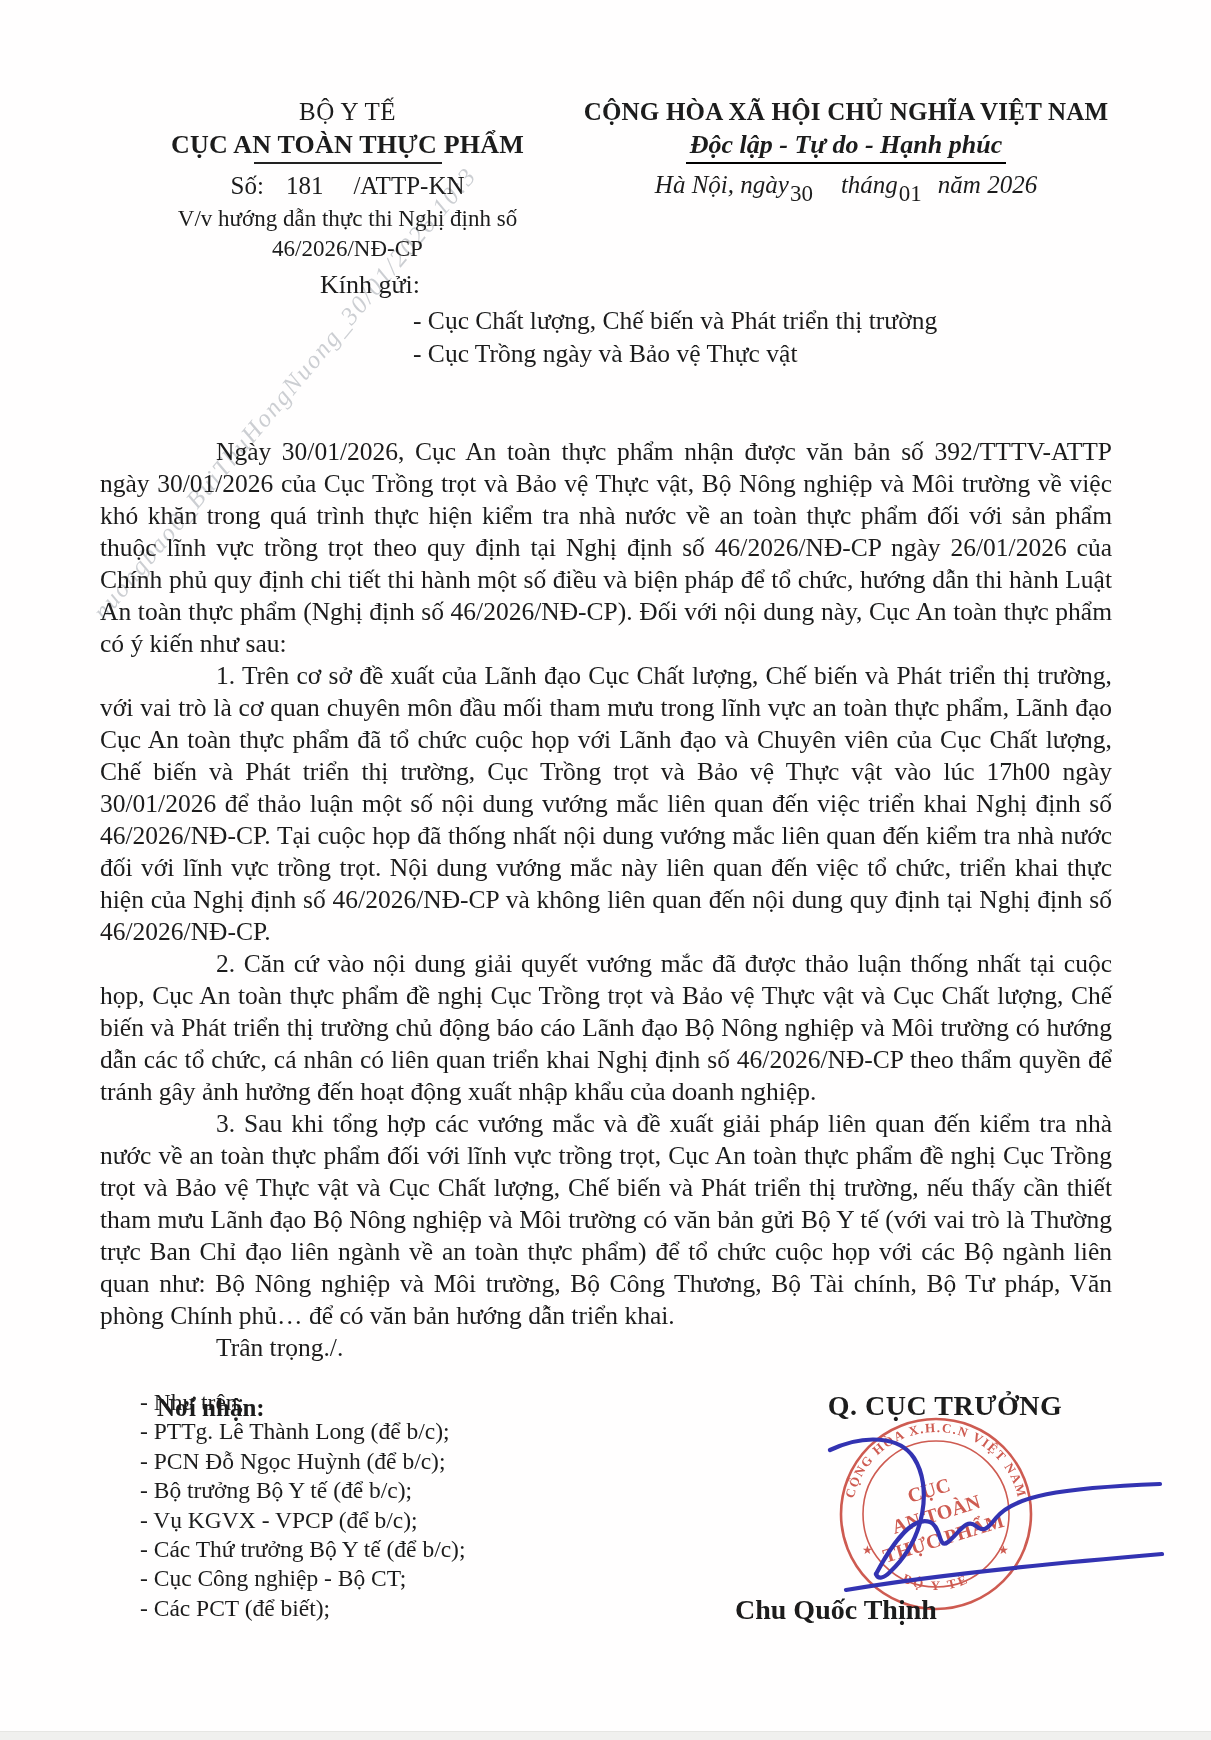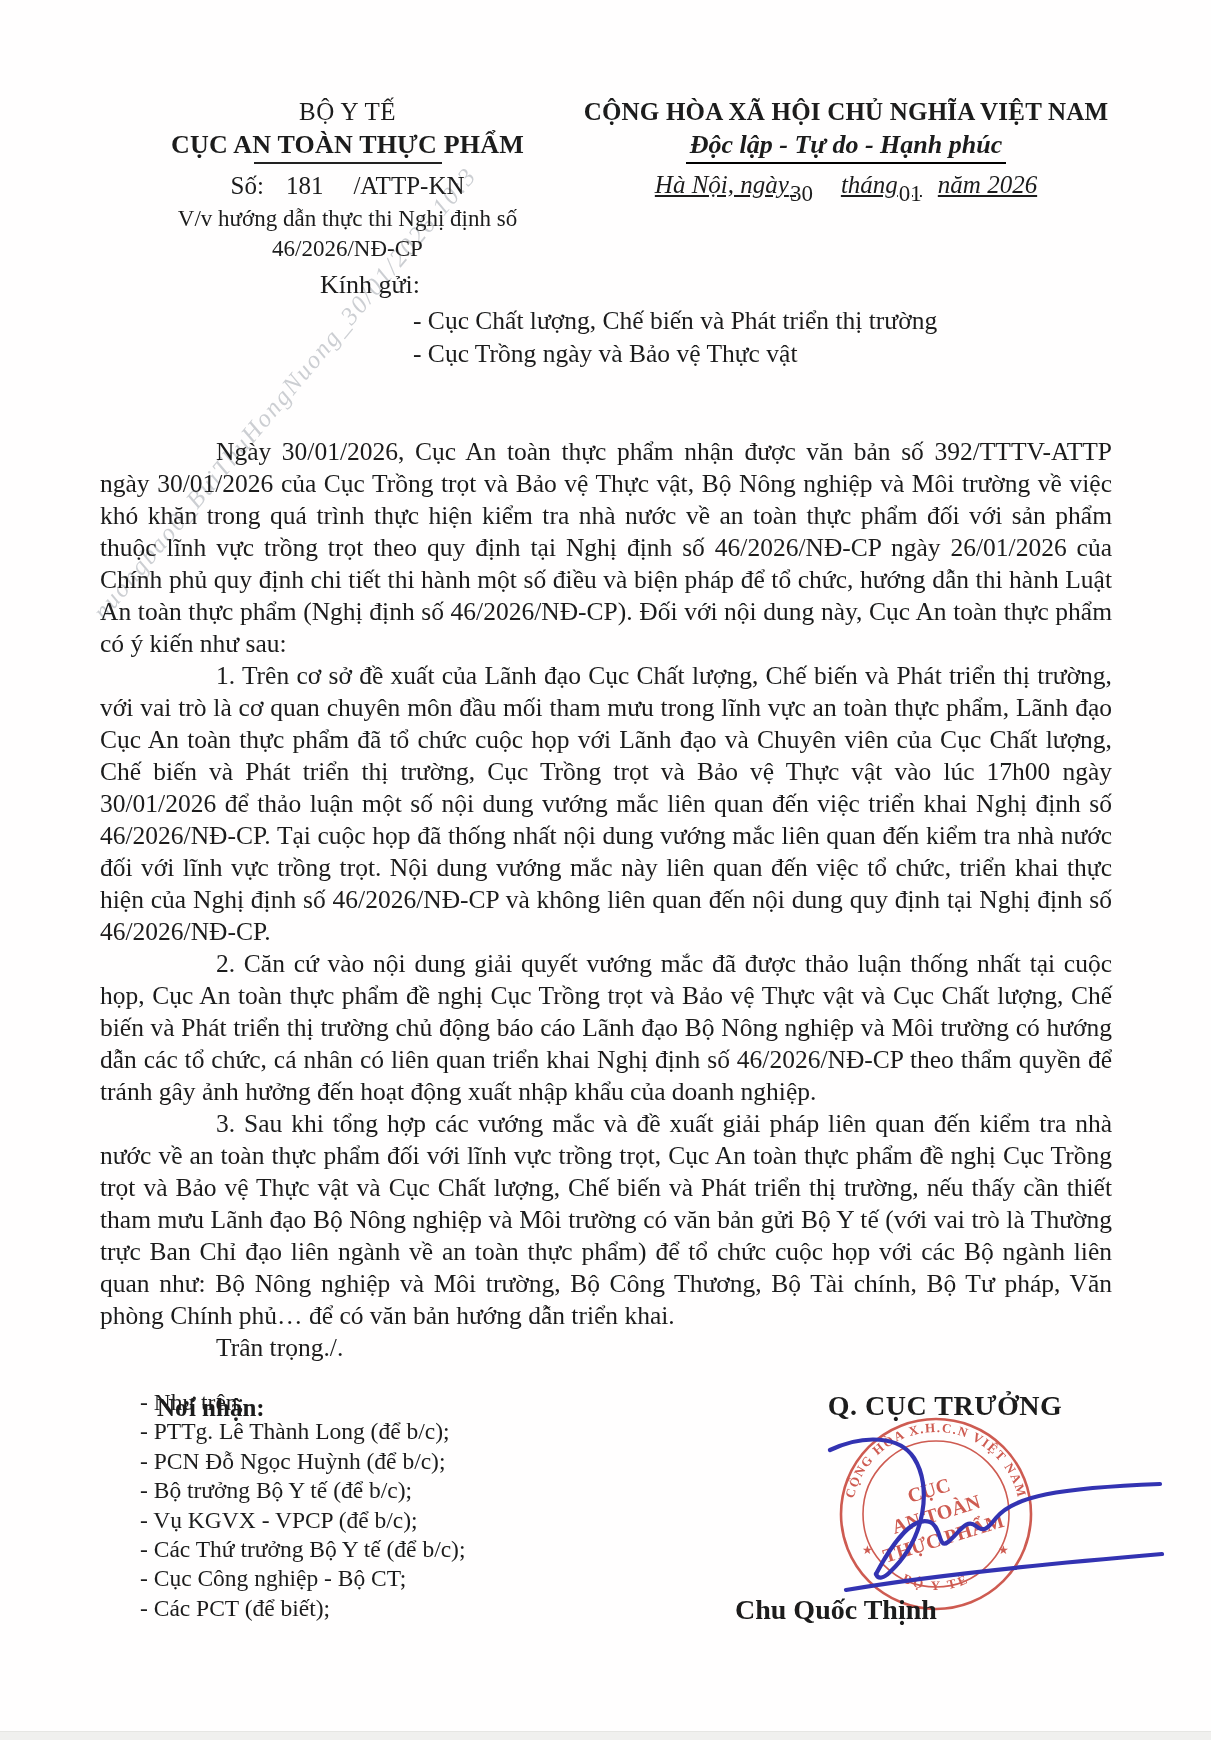--- a/index.html
+++ b/index.html
@@ -18,21 +18,21 @@
   .header-left{position:absolute;left:145px;top:98px;width:405px;text-align:center;z-index:2;}
   .org-sup{font-size:25px;letter-spacing:.5px;}
   .org-name{font-size:26px;font-weight:bold;margin-top:4px;letter-spacing:.2px;}
   .org-underline{width:188px;border-bottom:2px solid #222;margin:2px auto 8px auto;height:0;}
   .doc-number{font-size:25px;margin-top:2px;}
   .doc-number .num{display:inline-block;margin:0 30px 0 22px;}
   .subject{font-size:23px;line-height:1.32;margin-top:4px;}
   .header-right{position:absolute;left:560px;top:98px;width:572px;text-align:center;z-index:2;}
   .national{font-size:25px;font-weight:bold;letter-spacing:.2px;}
   .motto{display:inline-block;font-size:26px;font-weight:bold;border-bottom:2px solid #000000;padding:0 4px 2px 4px;margin-top:4px;font-style:italic;}
-  .dateline{font-style:italic;font-size:25px;margin-top:7px;text-decoration:underline;}
+  .dateline{font-style:italic;font-size:25px;margin-top:7px;}
   .fill-num{font-style:normal;font-size:23px;position:relative;top:8px;}
   .fill-num.day{margin-right:28px;margin-left:1px;}
   .fill-num.month{margin-right:16px;margin-left:1px;}
   
   .salutation-label{position:absolute;left:320px;top:270px;font-size:26px;z-index:2;}
   .salutation-list{position:absolute;left:413px;top:304px;font-size:25.5px;line-height:33px;z-index:2;}
   
   .body-text{
     position:absolute;left:100px;top:436px;width:1012px;z-index:2;
     font-size:25.5px;line-height:32px;text-align:justify;

